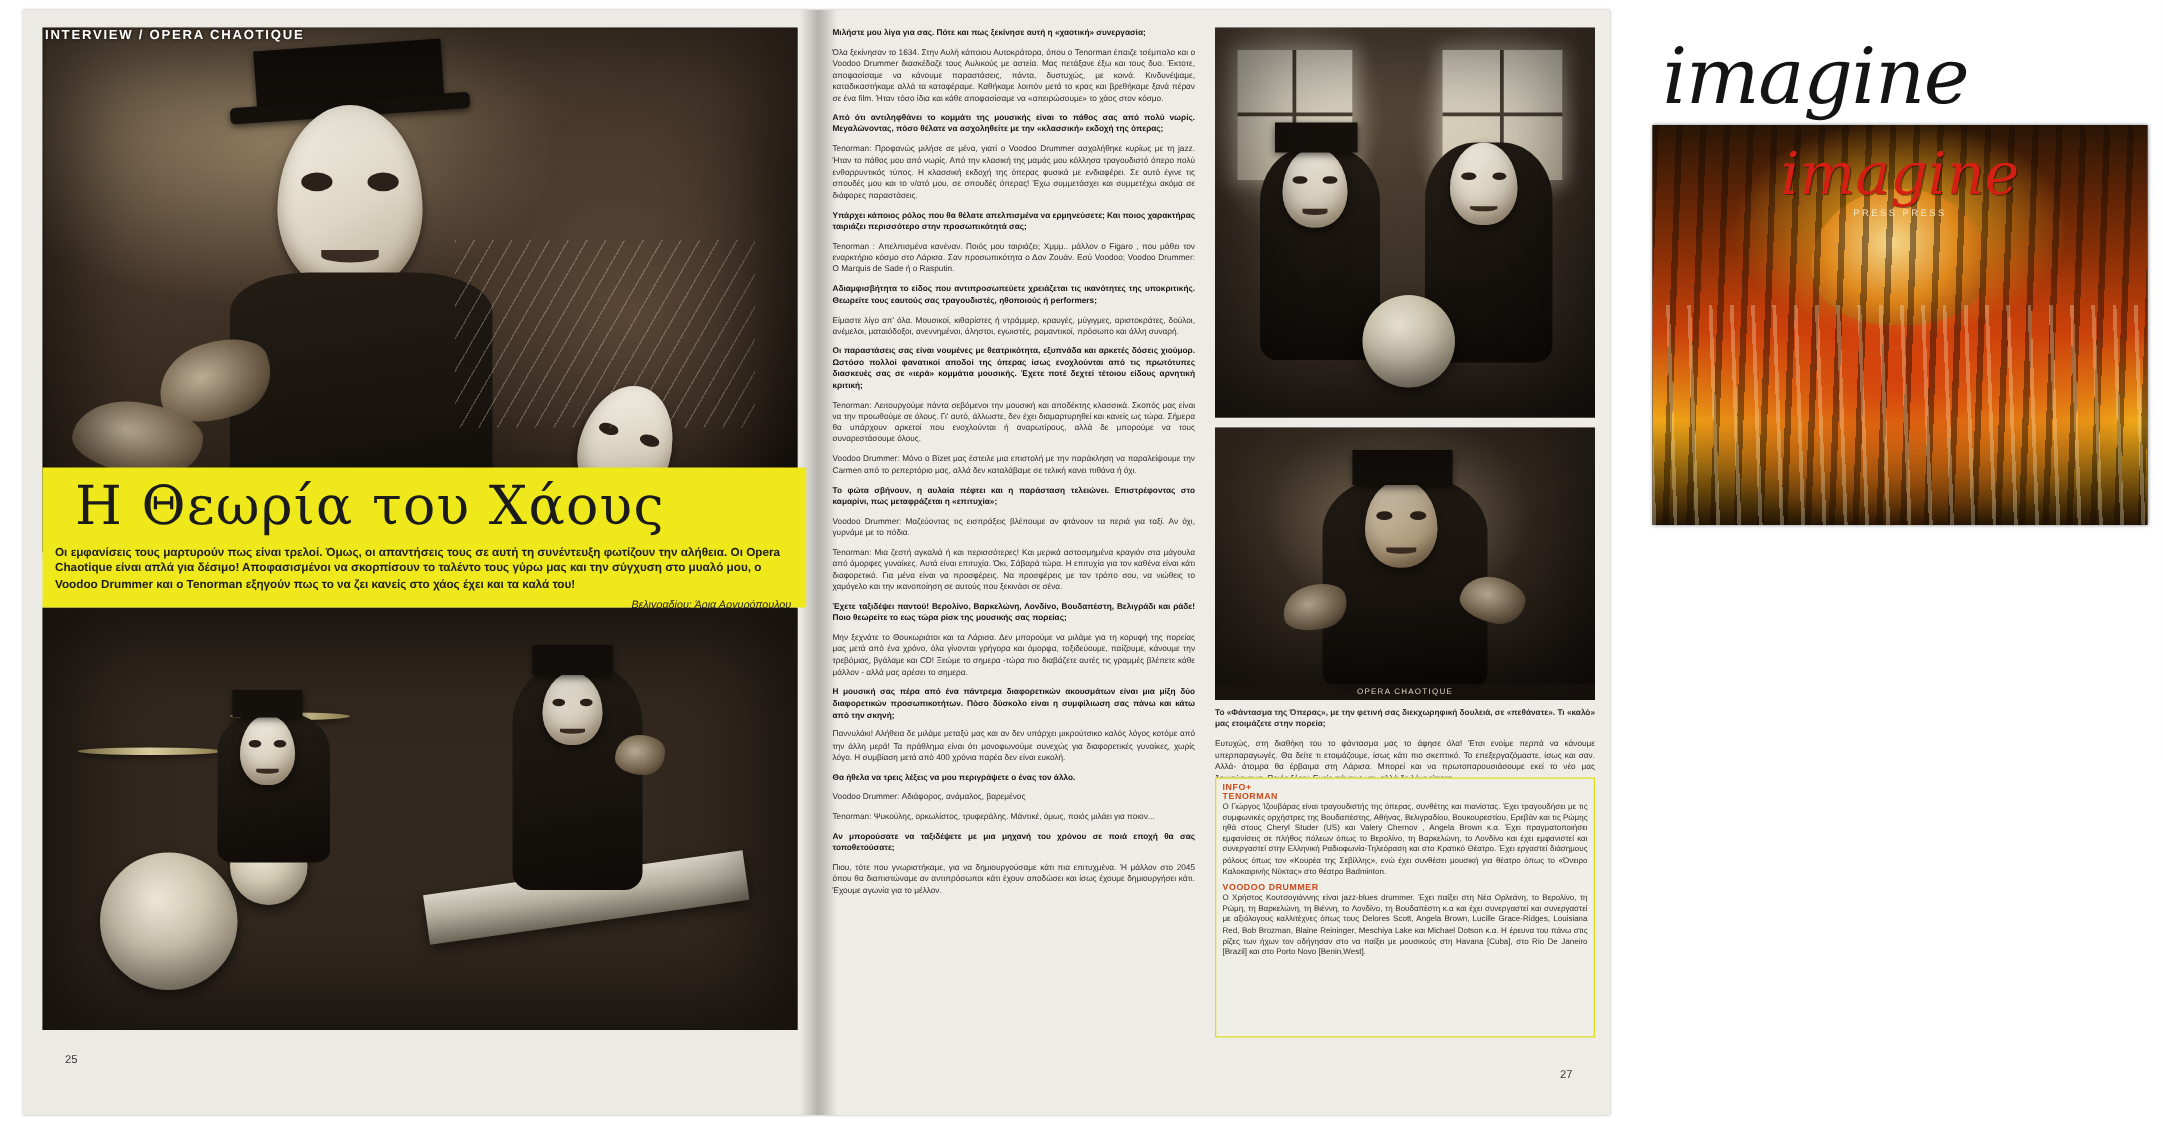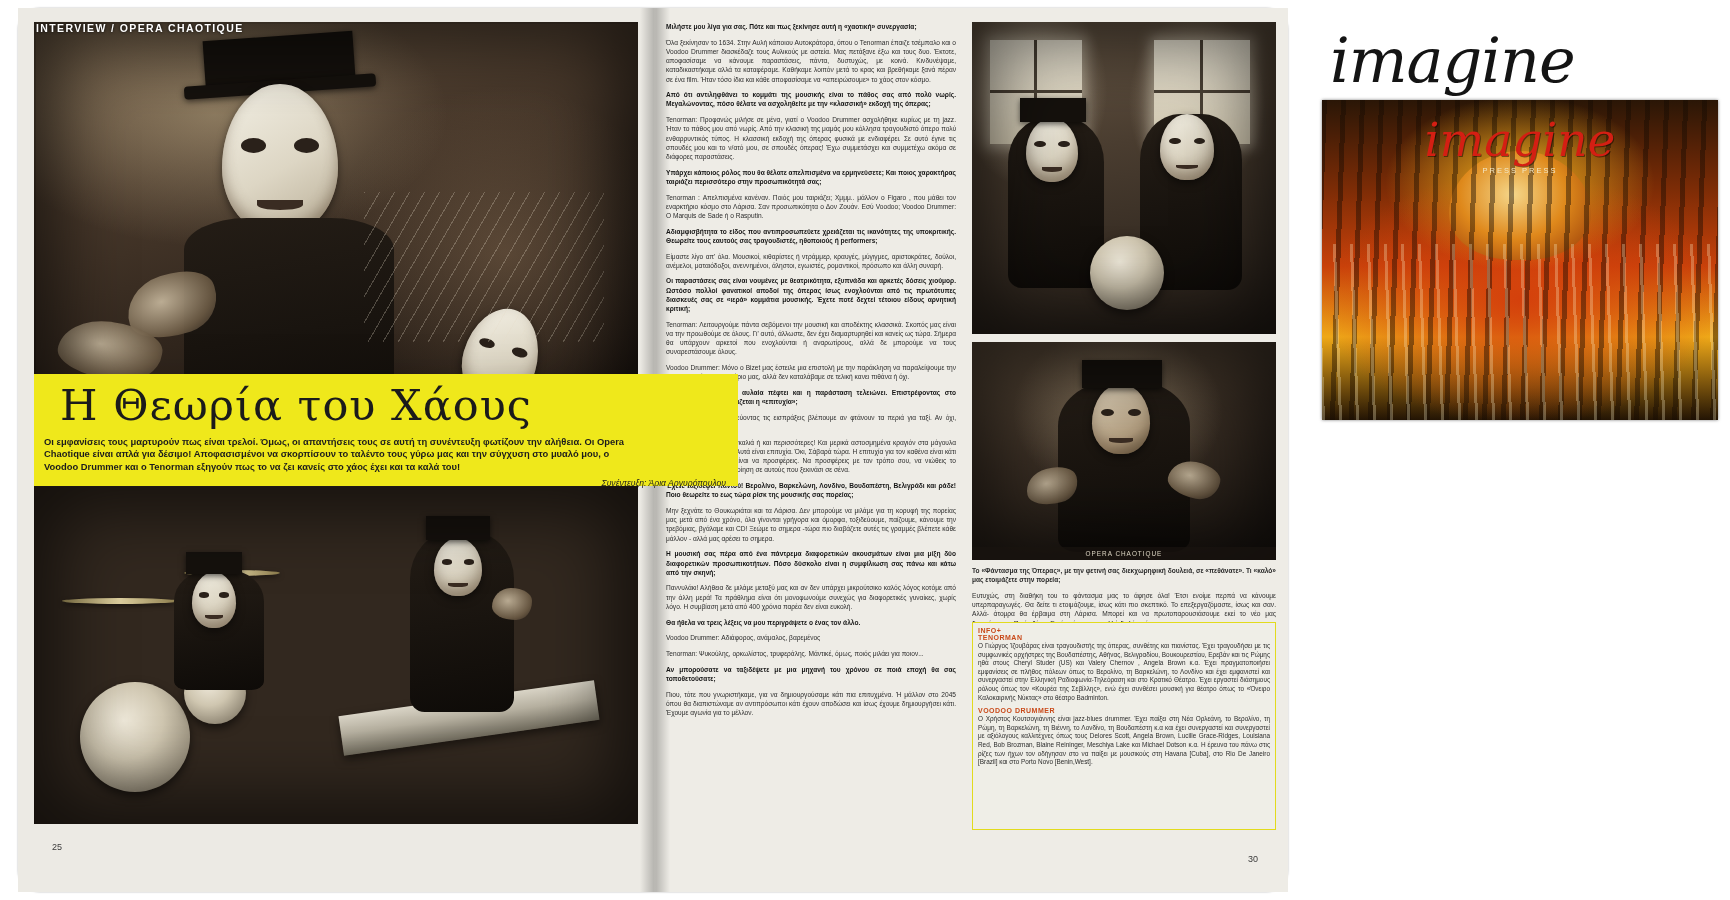--- a/index.html
+++ b/index.html
@@ -22,21 +22,20 @@
 
   
   .spread {
     position: absolute;
     left: 18px;
     top: 8px;
     width: 1270px;
     height: 884px;
     background: #efeeea;
     box-shadow: 0 0 2px rgba(0,0,0,0.35);
-    border-radius: 22px;
   }
   .page-left {
     position: absolute;
     left: 0; top: 0;
     width: 636px; height: 884px;
     background: #eceae4;
     border-right: 1px solid #bdbab2;
   }
   .page-right {
     position: absolute;
@@ -131,23 +130,24 @@
     background: repeating-linear-gradient(120deg, rgba(230,220,200,.55) 0 1px, rgba(0,0,0,0) 1px 13px);
   }
   .photo-vignette {
     position: absolute; inset: 0;
     box-shadow: inset 0 0 70px 24px rgba(0,0,0,.6);
   }
 
   .yellow-band {
     position: absolute;
     left: 0; top: 352px;
-    width: 704px; height: 112px;
+    width: 596px; height: 112px;
     background: #efe81b;
     z-index: 5;
+    padding-left: 15px;
   }
   .headline {
     position: absolute;
     left: 26px; top: 0px;
     width: 580px;
     font-family: "DejaVu Serif", serif;
     font-size: 43px;
     line-height: 62px;
     color: #1b1b1b;
     letter-spacing: 1px;
@@ -445,21 +445,21 @@
           <div class="hand-silhouette" style="left:24px; top:300px; width:104px; height:58px; transform:rotate(8deg);"></div>
           <div class="strings" style="left:330px; top:170px; width:240px; height:150px; opacity:.5;"></div>
           <div class="photo-vignette"></div>
         </div>
 
         <div class="kicker">INTERVIEW / OPERA CHAOTIQUE</div>
 
         <div class="yellow-band">
           <div class="headline">Η Θεωρία του Χάους</div>
           <div class="deck">Οι εμφανίσεις τους μαρτυρούν πως είναι τρελοί. Όμως, οι απαντήσεις τους σε αυτή τη συνέντευξη φωτίζουν την αλήθεια. Οι Opera Chaotique είναι απλά για δέσιμο! Αποφασισμένοι να σκορπίσουν το ταλέντο τους γύρω μας και την σύγχυση στο μυαλό μου, ο Voodoo Drummer και ο Tenorman εξηγούν πως το να ζει κανείς στο χάος έχει και τα καλά του!</div>
-          <div class="byline">Συνέντευξη: Άρια Αργυρόπουλου</div>
+          <div class="byline">Βελιγραδίου: Άρια Αργυρόπουλου</div>
         </div>
 
         <div class="photo-bottom">
           <div class="bg"></div>
           <div class="brickwall"></div>
           <div class="cymbal" style="left:28px; top:112px; width:116px;"></div>
           <div class="cymbal" style="left:150px; top:84px; width:96px;"></div>
           <div class="drum" style="left:46px; top:196px; width:110px; height:110px;"></div>
           <div class="drum" style="left:150px; top:176px; width:62px; height:62px;"></div>
           <div class="figure" style="left:140px; top:84px; width:90px; height:120px;"></div>
@@ -565,21 +565,21 @@
 
           <div class="info-box">
             <div class="h1">INFO+</div>
             <div class="h1">TENORMAN</div>
             <div class="body">Ο Γιώργος Ίζουβάρας είναι τραγουδιστής της όπερας, συνθέτης και πιανίστας. Έχει τραγουδήσει με τις συμφωνικές ορχήστρες της Βουδαπέστης, Αθήνας, Βελιγραδίου, Βουκουρεστίου, Ερεβάν και τις Ρώμης ηθά στους Cheryl Studer (US) και Valery Chernov , Angela Brown κ.α. Έχει πραγματοποιήσει εμφανίσεις σε πλήθος πόλεων όπως το Βερολίνο, τη Βαρκελώνη, το Λονδίνο και έχει εμφανιστεί και συνεργαστεί στην Ελληνική Ραδιοφωνία-Τηλεόραση και στο Κρατικό Θέατρο. Έχει εργαστεί διάσημους ρόλους όπως τον «Κουρέα της Σεβίλλης», ενώ έχει συνθέσει μουσική για θέατρο όπως το «Όνειρο Καλοκαιρινής Νύκτας» στο θέατρο Badminton.</div>
             <div class="h2">VOODOO DRUMMER</div>
             <div class="body">Ο Χρήστος Κουτσογιάννης είναι jazz-blues drummer. Έχει παίξει στη Νέα Ορλεάνη, το Βερολίνο, τη Ρώμη, τη Βαρκελώνη, τη Βιέννη, το Λονδίνο, τη Βουδαπέστη κ.α και έχει συνεργαστεί και συνεργαστεί με αξιόλογους καλλιτέχνες όπως τους Delores Scott, Angela Brown, Lucille Grace-Ridges, Louisiana Red, Bob Brozman, Blaine Reininger, Meschiya Lake και Michael Dotson κ.α. Η έρευνα του πάνω στις ρίζες των ήχων τον οδήγησαν στο να παίξει με μουσικούς στη Havana [Cuba], στο Rio De Janeiro [Brazil] και στο Porto Novo [Benin,West].</div>
           </div>
         </div>
 
-        <div class="folio right">30</div>
+        <div class="folio right">27</div>
       </div>
     </div>
 
     <div class="gutter-shadow"></div>
   </div>
 
   <div class="brand">
     <div class="brand-word">imagine</div>
   </div>
 

